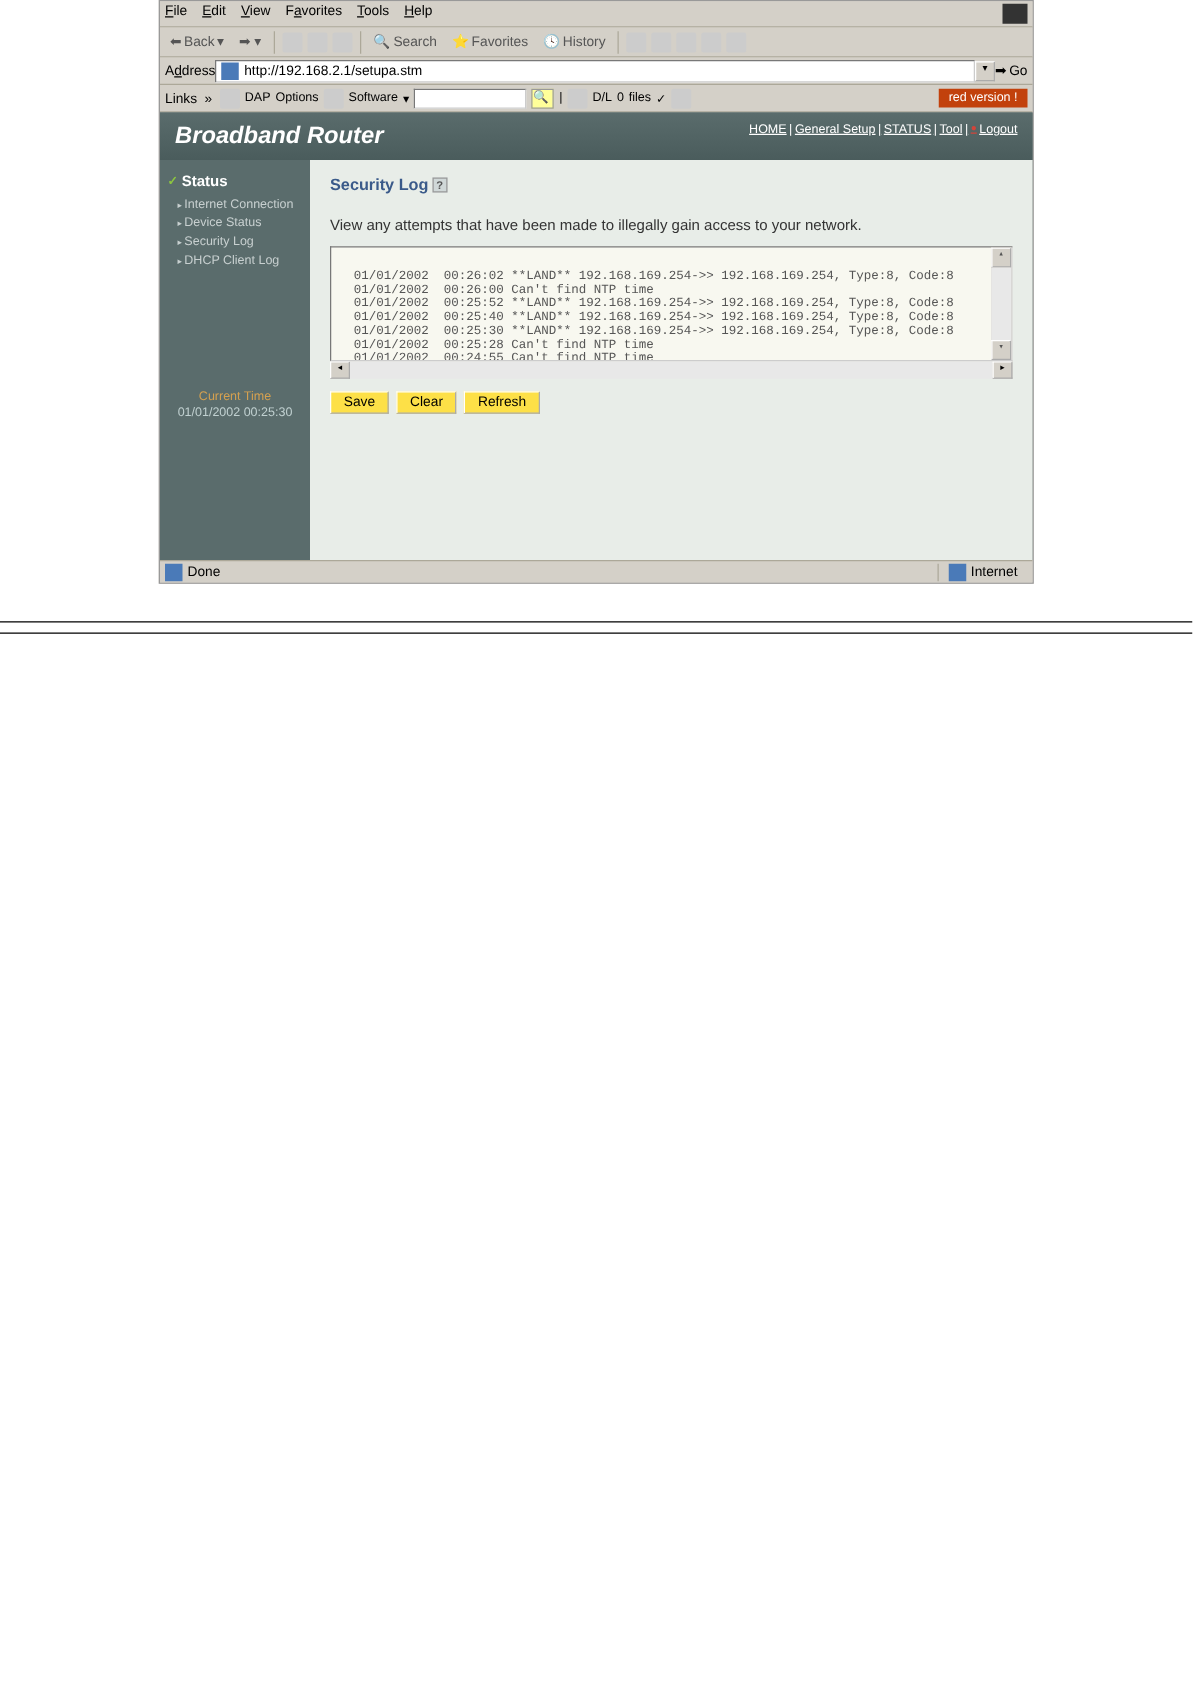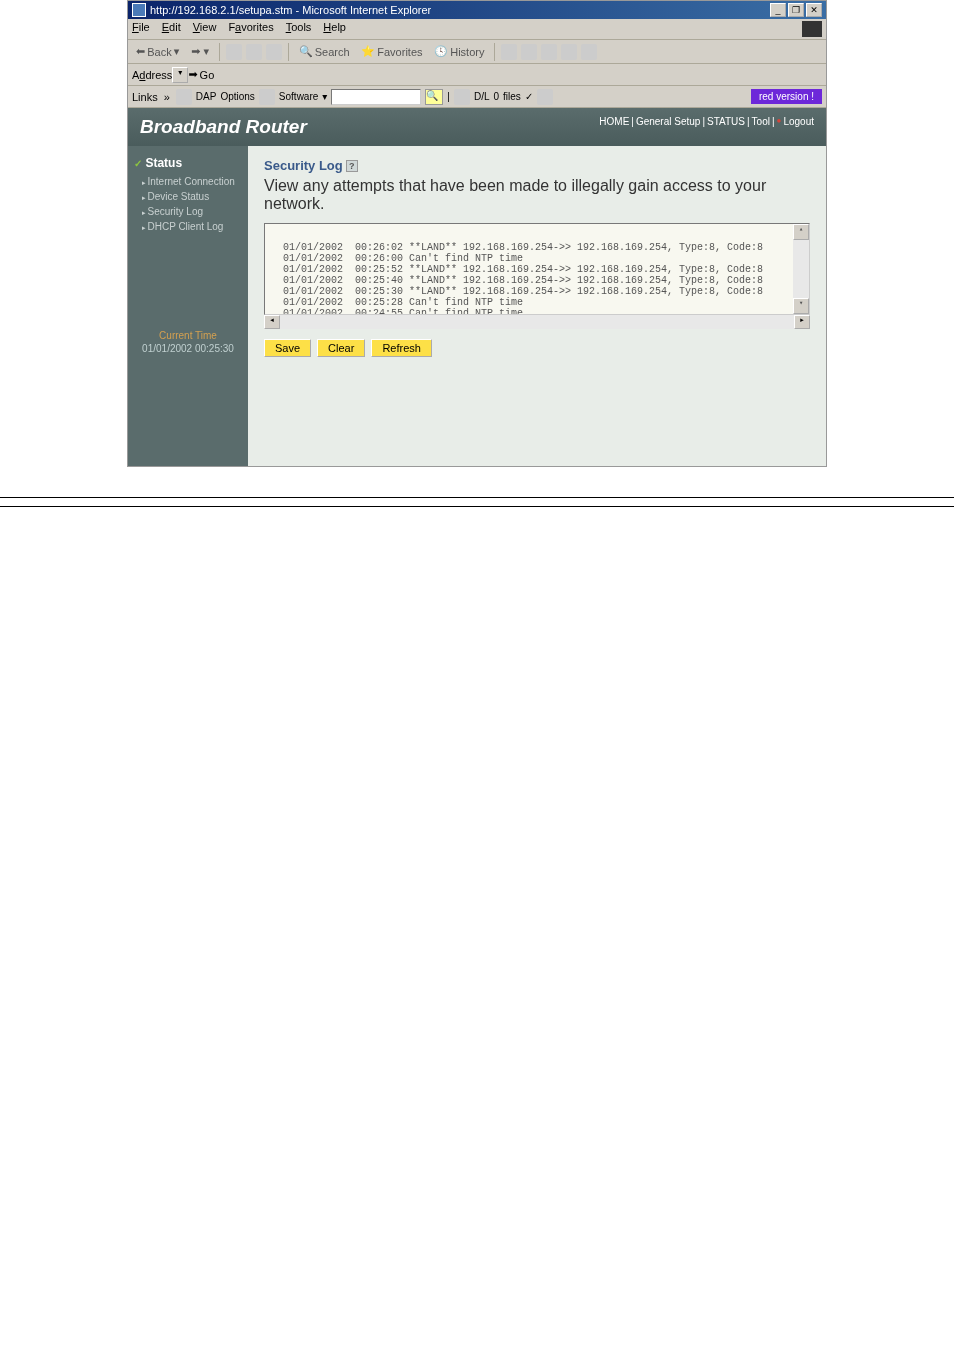--- a/index.html
+++ b/index.html
@@ -69,21 +69,21 @@
       display: flex;
       align-items: center;
       gap: 6px;
       border-bottom: 1px solid #aca899;
       height: 22px;
     }
     .links-label { font-size: 11px; }
     .dap-section { display: flex; align-items: center; gap: 4px; font-size: 10px; }
     .dap-input { width: 90px; background: #fff; border: 1px inset #ccc; height: 16px; }
     .dap-search { width: 18px; height: 16px; background: #ffff99; border: 1px solid #999; }
-    .red-banner { background: #6d28d9; color: #fff; padding: 2px 8px; font-size: 10px; margin-left: auto; }
+    .red-banner { background: #c2410c; color: #fff; padding: 2px 8px; font-size: 10px; margin-left: auto; }
     
     .router-page { background: #5a6c6c; }
     
     .router-header {
       background: linear-gradient(to bottom, #5a6c6c, #4a5c5c);
       padding: 8px 12px;
       display: flex;
       justify-content: space-between;
       align-items: flex-start;
     }
@@ -93,21 +93,21 @@
       font-style: italic;
       font-weight: bold;
       font-family: Arial, sans-serif;
     }
     .router-nav { 
       color: #fff; 
       font-size: 10px;
       display: flex;
       gap: 2px;
     }
-    .router-nav span { cursor: pointer; }
+    .router-nav span { cursor: pointer; text-decoration: underline; }
     .logout-dot { color: #d4443a; font-size: 8px; }
     
     .router-body { display: flex; min-height: 320px; }
     
     .sidebar { 
       width: 120px; 
       background: #5a6c6c; 
       padding: 10px 6px;
       color: #fff;
     }
@@ -153,22 +153,22 @@
       background: #d0d8d8; 
       border: 1px solid #999; 
       width: 12px; 
       height: 12px; 
       font-size: 9px;
       text-align: center;
       line-height: 10px;
       color: #555;
     }
     .content-desc { 
-      font-size: 16px; 
-      margin: 4px 0 10px 0;
+      font-size: 12px; 
+      margin: 18px 0 10px 0;
       color: #333;
     }
     
     .log-box {
       background: #f8f8f0;
       border: 1px inset #ccc;
       padding: 18px;
       font-family: 'Courier New', monospace;
       font-size: 10px;
       color: #555;
@@ -218,31 +218,20 @@
     
     .hr-lines { margin: 30px 0; }
     .hr-lines hr { margin: 8px 0; border: none; border-top: 1px solid #000; }
   </style>
 </head>
 <body>
 
 <div class="screenshot-container">
   <div class="browser-window">
 
-    <div class="title-bar">
-      <div class="title-bar-text">
-        <span class="title-bar-icon"></span>
-        <span>http://192.168.2.1/setupa.stm - Microsoft Internet Explorer</span>
-      </div>
-      <div class="window-controls">
-        <span class="window-btn">_</span>
-        <span class="window-btn">❐</span>
-        <span class="window-btn">✕</span>
-      </div>
-    </div>
 
     <div class="menu-bar">
       <span class="menu-item"><u>F</u><span>ile</span></span>
       <span class="menu-item"><u>E</u>dit</span>
       <span class="menu-item"><u>V</u>iew</span>
       <span class="menu-item">F<u>a</u>vorites</span>
       <span class="menu-item"><u>T</u>ools</span>
       <span class="menu-item"><u>H</u>elp</span>
       <span style="margin-left:auto; width:20px; height:16px; background:#333;"></span>
     </div>
@@ -261,20 +250,24 @@
       <span class="tb-sep"></span>
       <span class="tb-icon"></span>
       <span class="tb-icon"></span>
       <span class="tb-icon"></span>
       <span class="tb-icon"></span>
       <span class="tb-icon"></span>
     </div>
 
     <div class="address-bar">
       <span class="address-label">A<u>d</u>dress</span>
+      <div class="address-input">
+        <span class="addr-icon"></span>
+        <span>http://192.168.2.1/setupa.stm</span>
+      </div>
       <span class="addr-dropdown">▾</span>
       <span class="go-btn">➡<span>Go</span></span>
     </div>
 
     <div class="links-bar">
       <span class="links-label">Links</span>
       <span>»</span>
       <div class="dap-section">
         <span class="tb-icon"></span>
         <span>DAP</span>
@@ -361,20 +354,34 @@
           <div class="button-row">
             <button class="action-btn">Save</button>
             <button class="action-btn">Clear</button>
             <button class="action-btn">Refresh</button>
           </div>
         </div>
 
       </div>
     </div>
 
+    <div class="status-bar">
+      <div class="status-left">
+        <span class="status-icon"></span>
+        <span>Done</span>
+      </div>
+      <div class="status-right">
+        <span class="status-section"></span>
+        <span class="status-section"></span>
+        <span class="status-section">
+          <span class="status-icon"></span>
+          <span>Internet</span>
+        </span>
+      </div>
+    </div>
 
   </div>
 
   <div class="hr-lines">
     <hr>
       <hr>
   </div>
 </div>
 
 </body></html>

